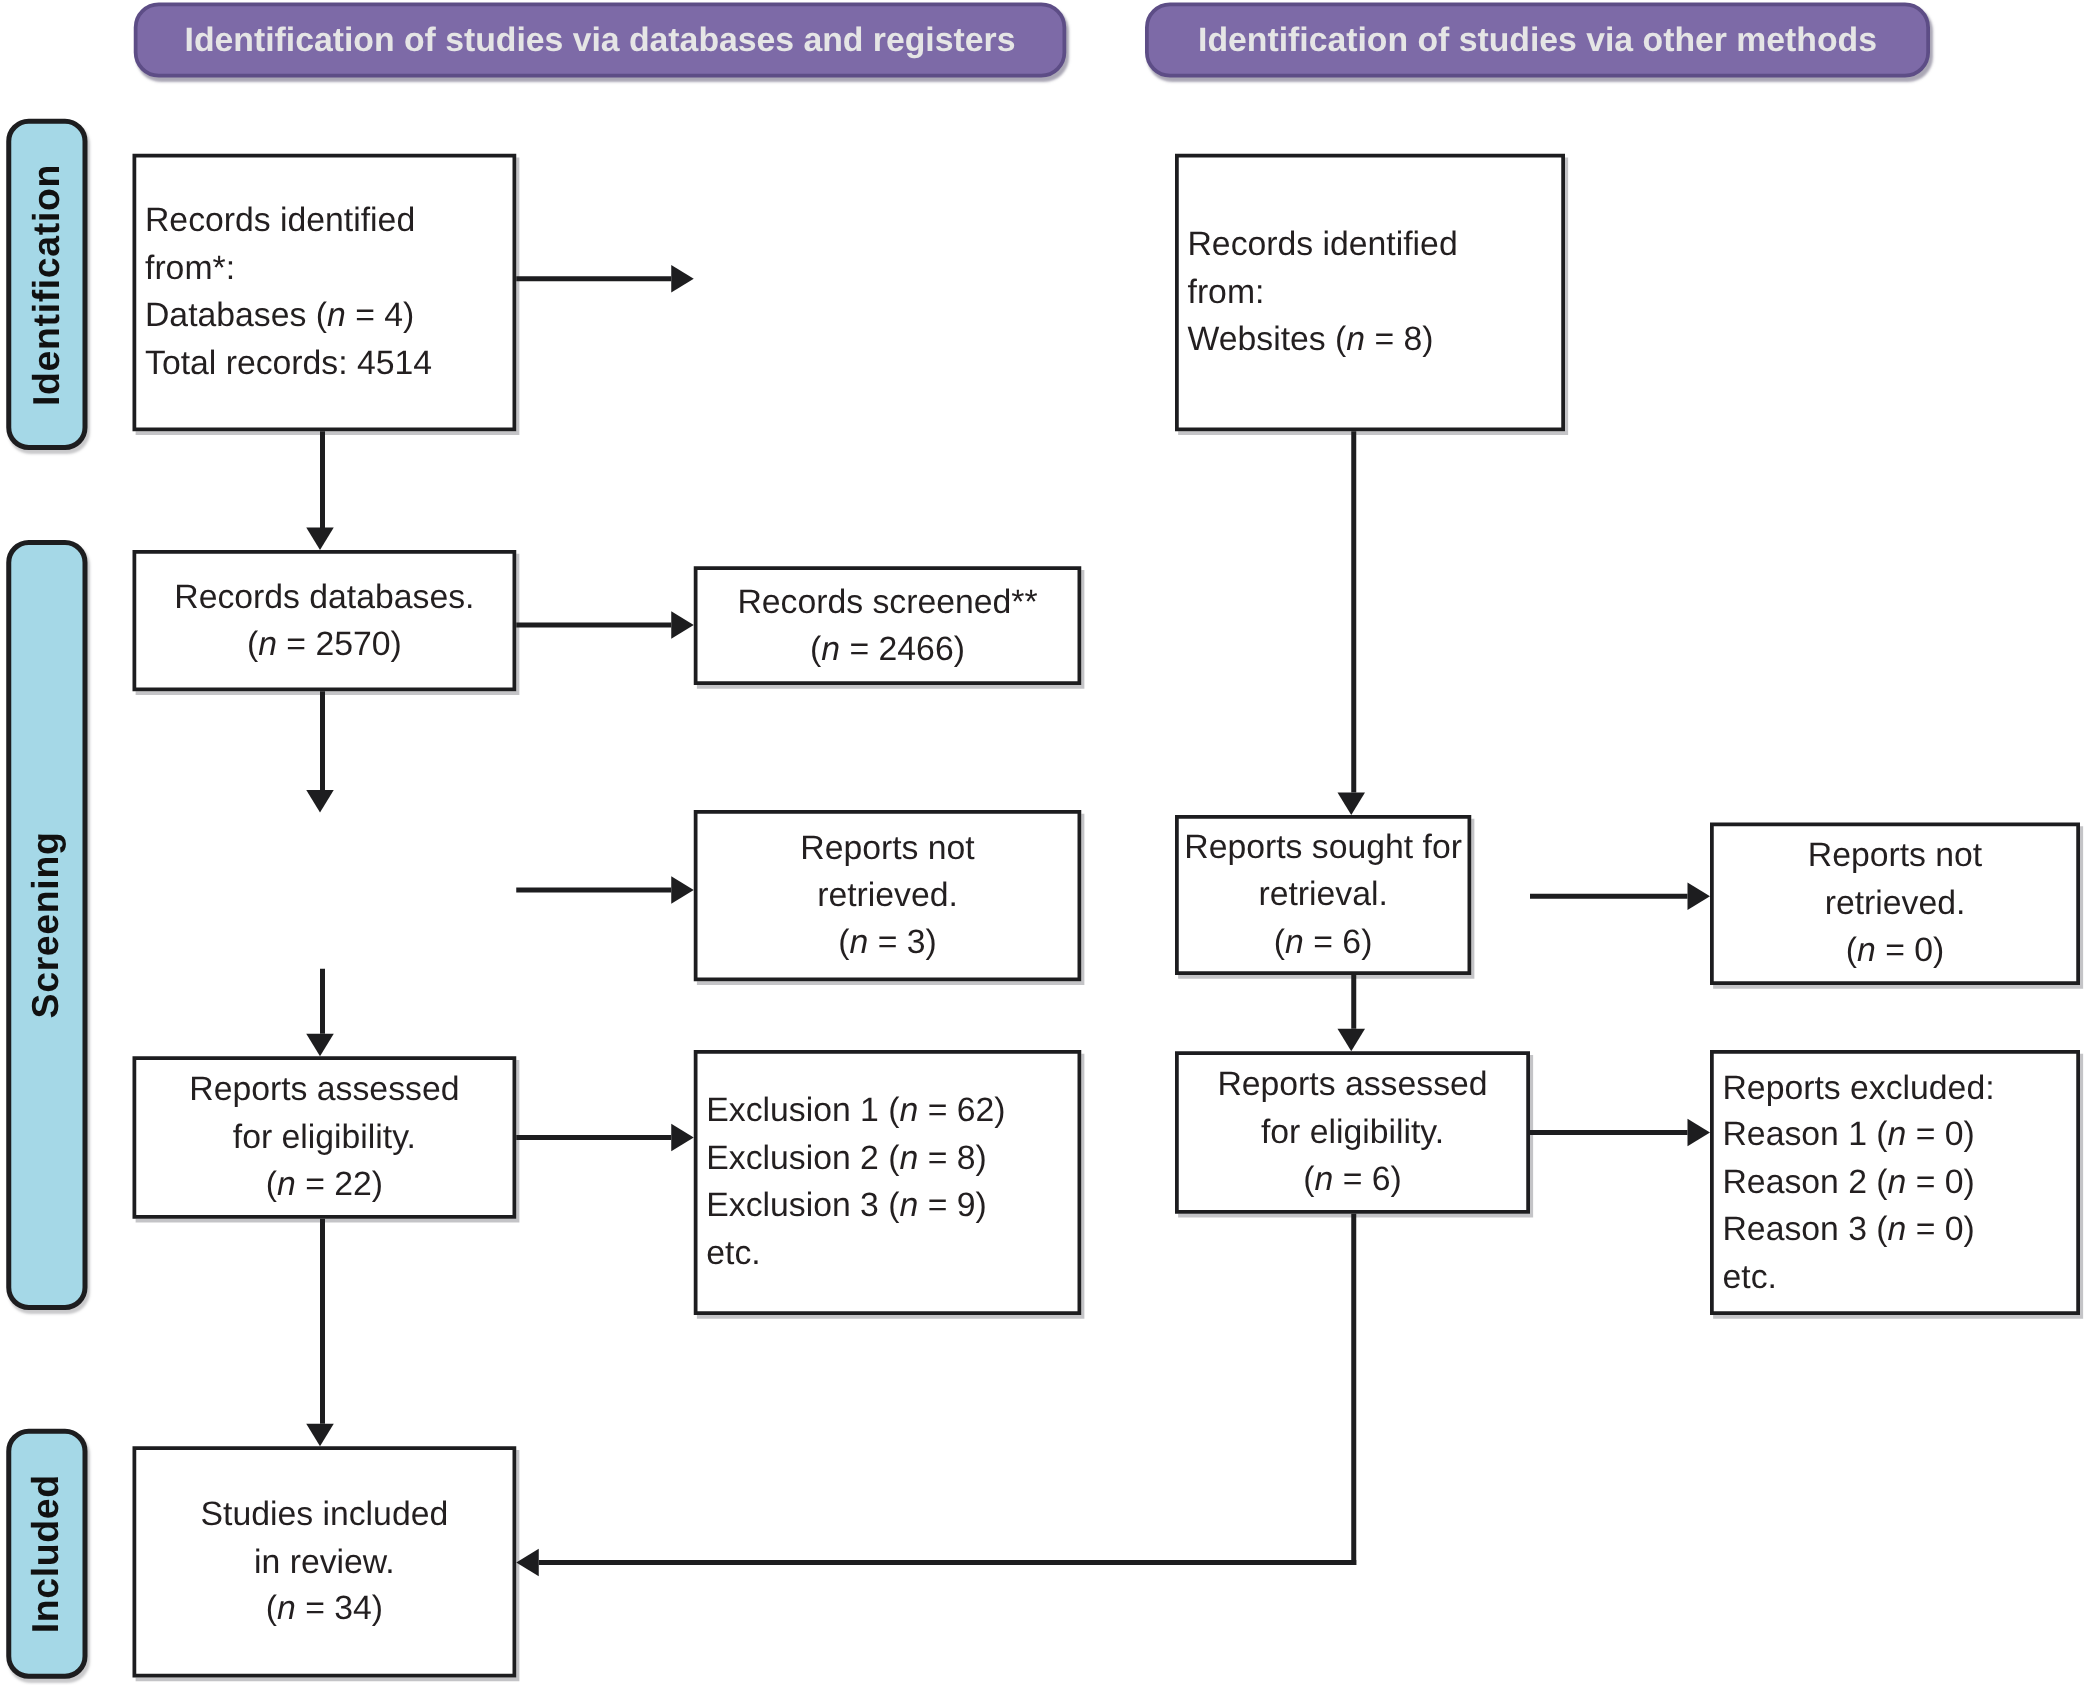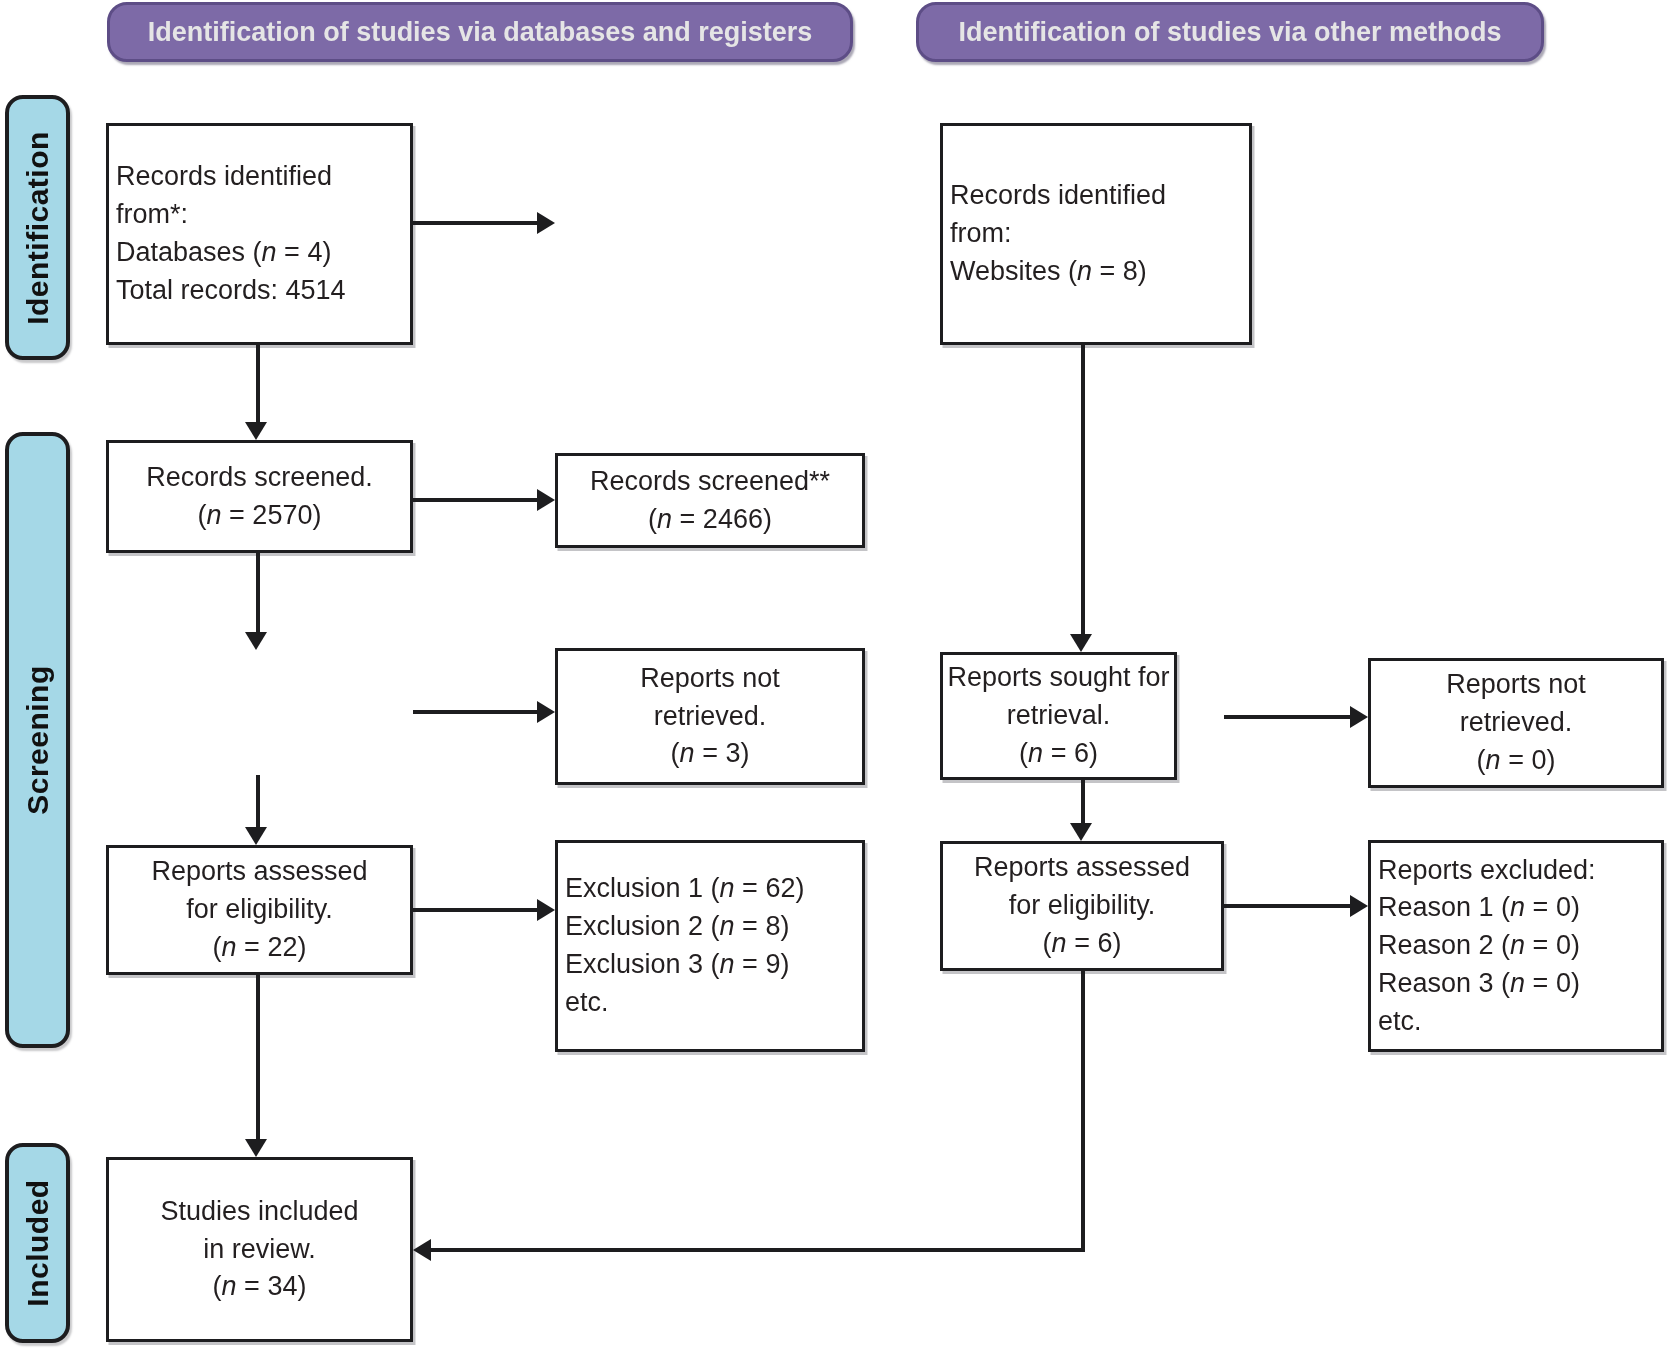--- a/index.html
+++ b/index.html
@@ -61,21 +61,21 @@
     <span>Included</span>
   </div>
 
   <div class="fbox left" style="left:106px;top:123px;width:307px;height:222px;">
       <div class="ln">Records identified</div>
       <div class="ln">from*:</div>
       <div class="ln">Databases (<i>n</i> = 4)</div>
       <div class="ln">Total records: 4514</div>
     </div>
   <div class="fbox" style="left:106px;top:440px;width:307px;height:113px;">
-      <div class="ln">Records screened.</div>
+      <div class="ln">Records databases.</div>
       <div class="ln">(<i>n</i> = 2570)</div>
     </div>
   <div class="fbox" style="left:106px;top:845px;width:307px;height:130px;">
       <div class="ln">Reports assessed</div>
       <div class="ln">for eligibility.</div>
       <div class="ln">(<i>n</i> = 22)</div>
     </div>
   <div class="fbox" style="left:106px;top:1157px;width:307px;height:185px;">
       <div class="ln">Studies included</div>
       <div class="ln">in review.</div>

